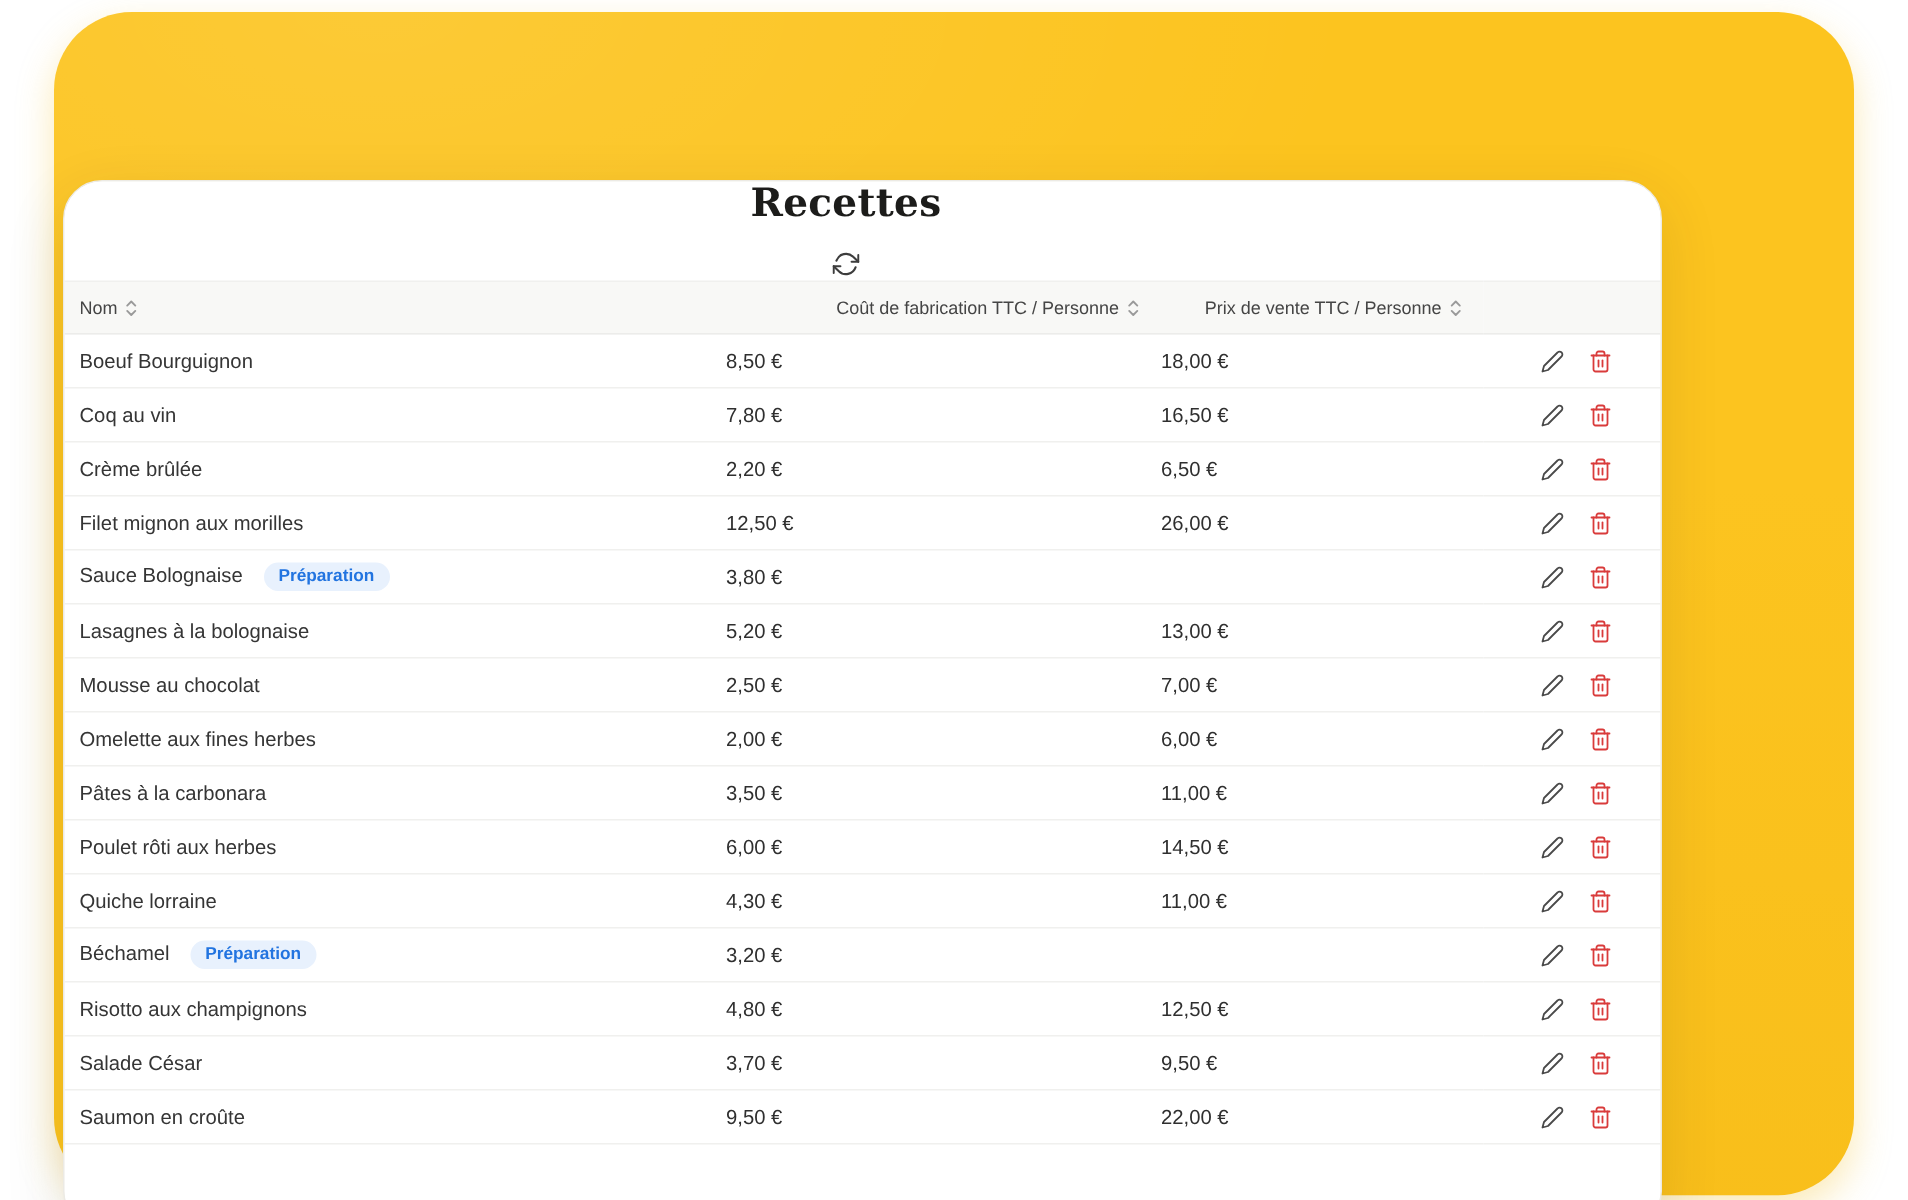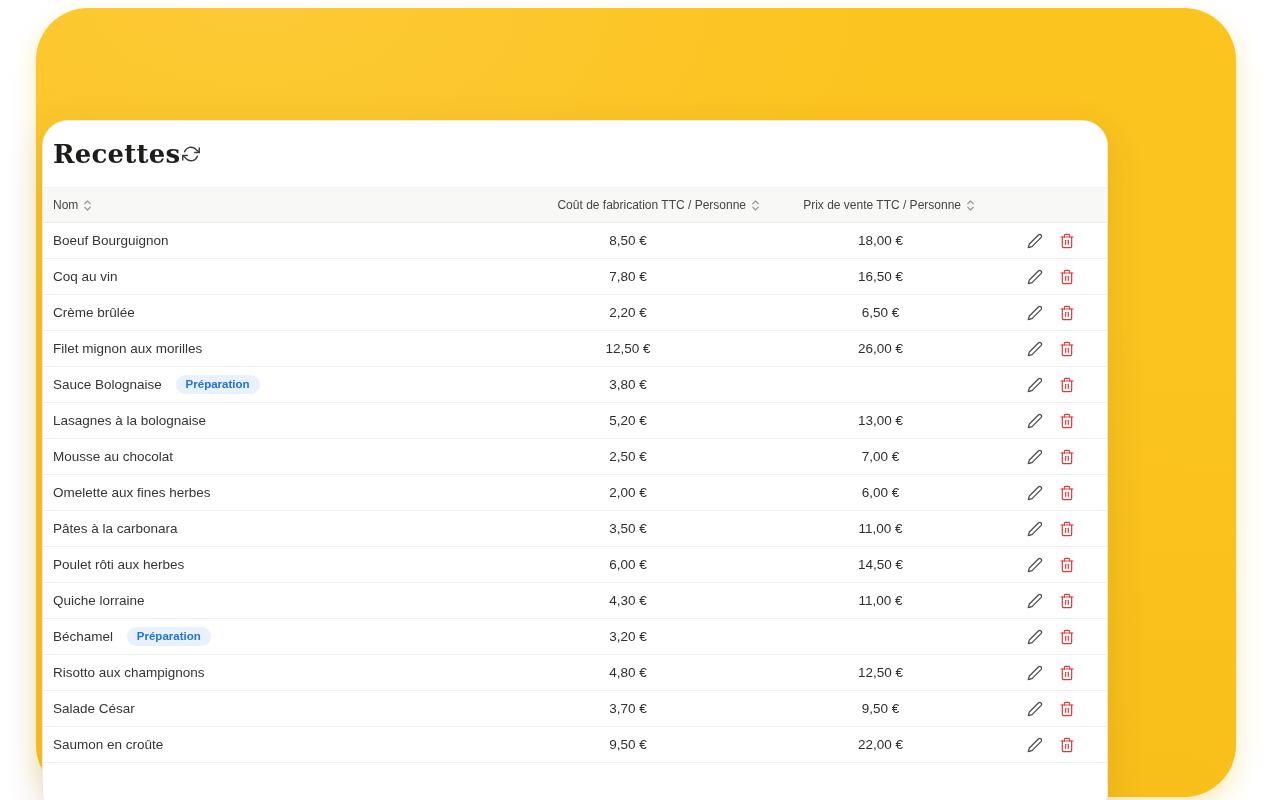--- a/index.html
+++ b/index.html
@@ -17,22 +17,22 @@
   }
 
   .card {
     position:absolute; left:42px; top:120px; width:1066px; height:700px;
     background:#ffffff; border:1px solid #ECEAE4; border-radius:26px;
     box-shadow:0 12px 40px rgba(60,50,20,0.12);
     overflow:hidden;
   }
 
   .card-header {
-    height:66px; display:flex; align-items:center; 
-    padding:0 32px 0 10px; background:#ffffff;
+    height:66px; display:flex; align-items:center; justify-content:space-between;
+    padding:0 32px 0 10px; background:#ffffff;flex-direction:column;
   }
   .page-title {
     font-family:"DejaVu Serif","Liberation Serif",serif;
     font-size:26px; font-weight:700; color:#1C1C1A; letter-spacing:0.2px;
   }
   .header-right { display:flex; align-items:center; gap:18px; }
   .create-btn {
     height:34px; padding:0 20px; border:none; border-radius:17px;
     background:#26251F; color:#ffffff; font-size:14.5px;
     font-family:"Liberation Sans","DejaVu Sans",sans-serif;
@@ -50,21 +50,21 @@
     height:35px; background:#F8F8F6; font-size:12px; font-weight:400; color:#454545;
     border-top:1px solid #F0F0EE; border-bottom:1px solid #ECECEA; cursor:pointer;text-decoration:underline;
   }
   th.h-name { text-align:left; padding-left:10px; }
   th.h-cost, th.h-price { text-align:right; padding-right:14px; }
   .th-inner { display:inline-flex; align-items:center; gap:5px; }
   .sort-ico { flex:0 0 auto; display:inline-flex; }
 
   tbody td { height:36px; border-bottom:1px solid #F0F0EE; font-size:13.5px; color:#353535; }
   td.c-name { padding-left:10px; white-space:nowrap; overflow:hidden; }
-  td.c-cost, td.c-price { text-align:center; padding-right:2px; color:#2F2F2F; }
+  td.c-cost, td.c-price { text-align:left; padding-right:2px; color:#2F2F2F; }
   td.c-actions { }
   .actions-wrap { display:flex; justify-content:flex-end; align-items:center; gap:16px; padding-right:32px; }
   .icon-btn { background:none; border:none; padding:0; cursor:pointer; display:flex; align-items:center; }
 
   .badge {
     display:none; margin-left:10px; padding:3px 10px 4px; border-radius:11px;
     background:#E8F1FD; color:#2274E0; font-size:11.5px; font-weight:700;
     vertical-align:1px;
   }
   .badge.show { display:inline-block; }

